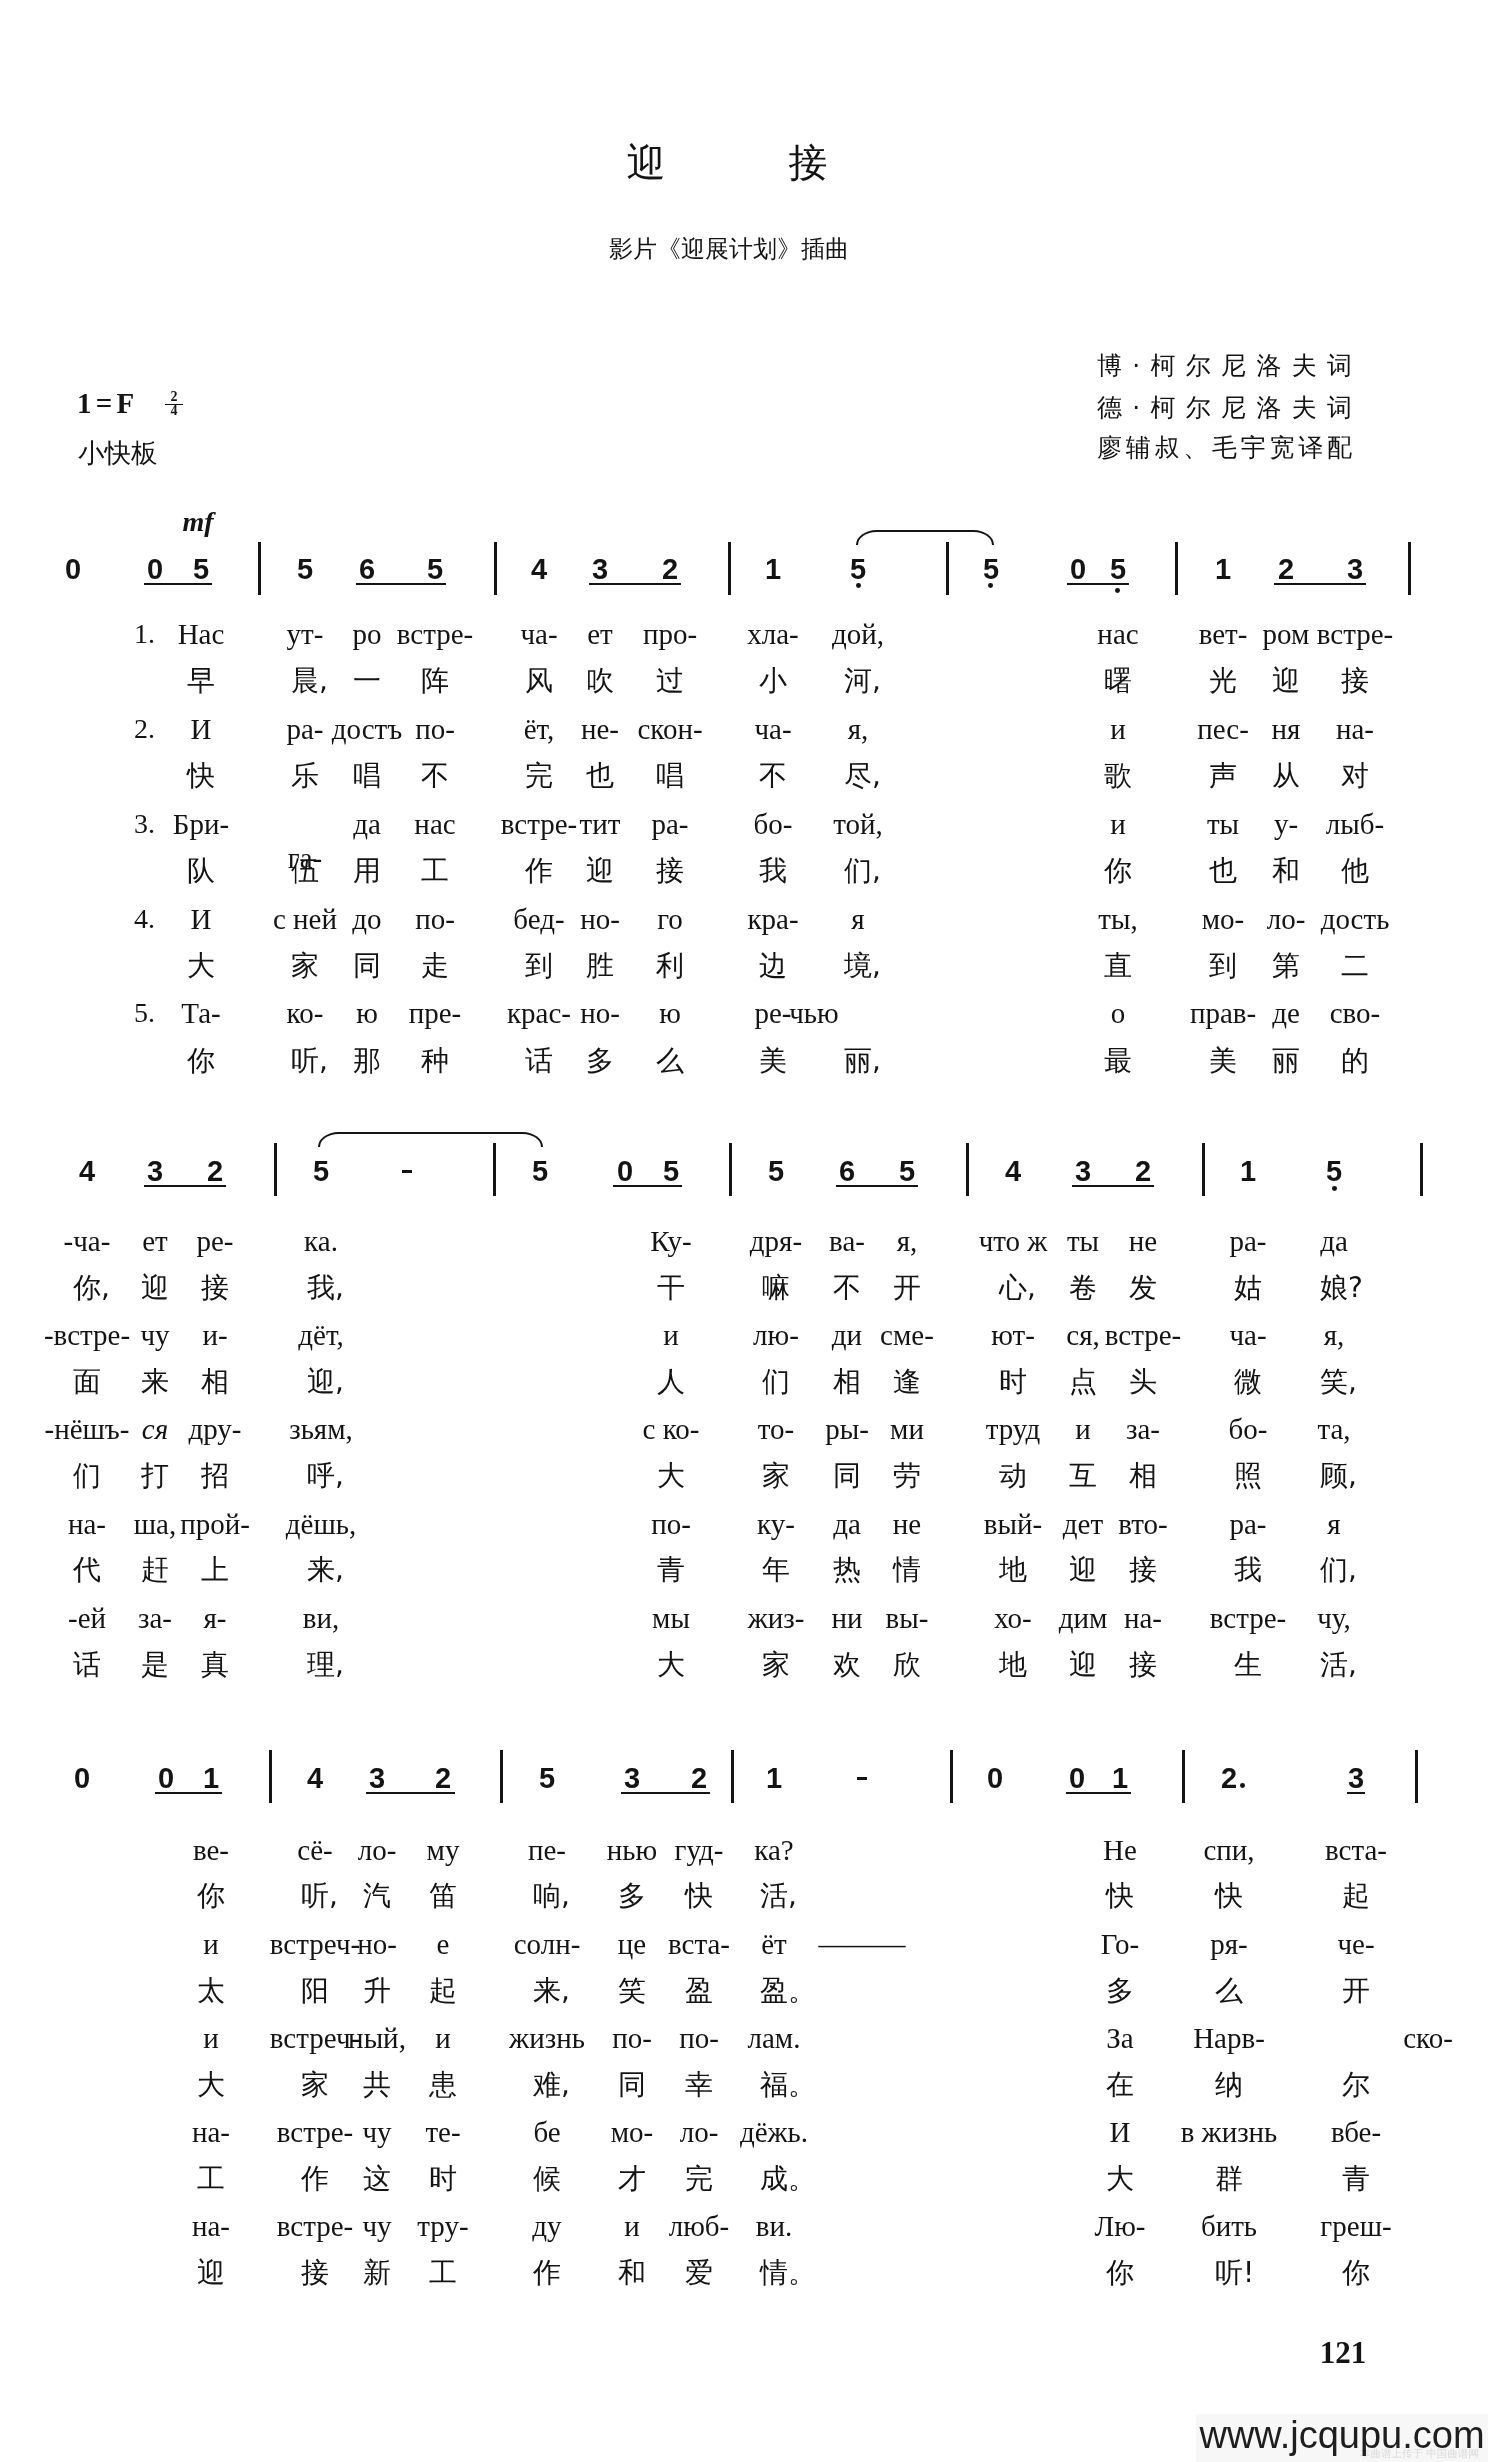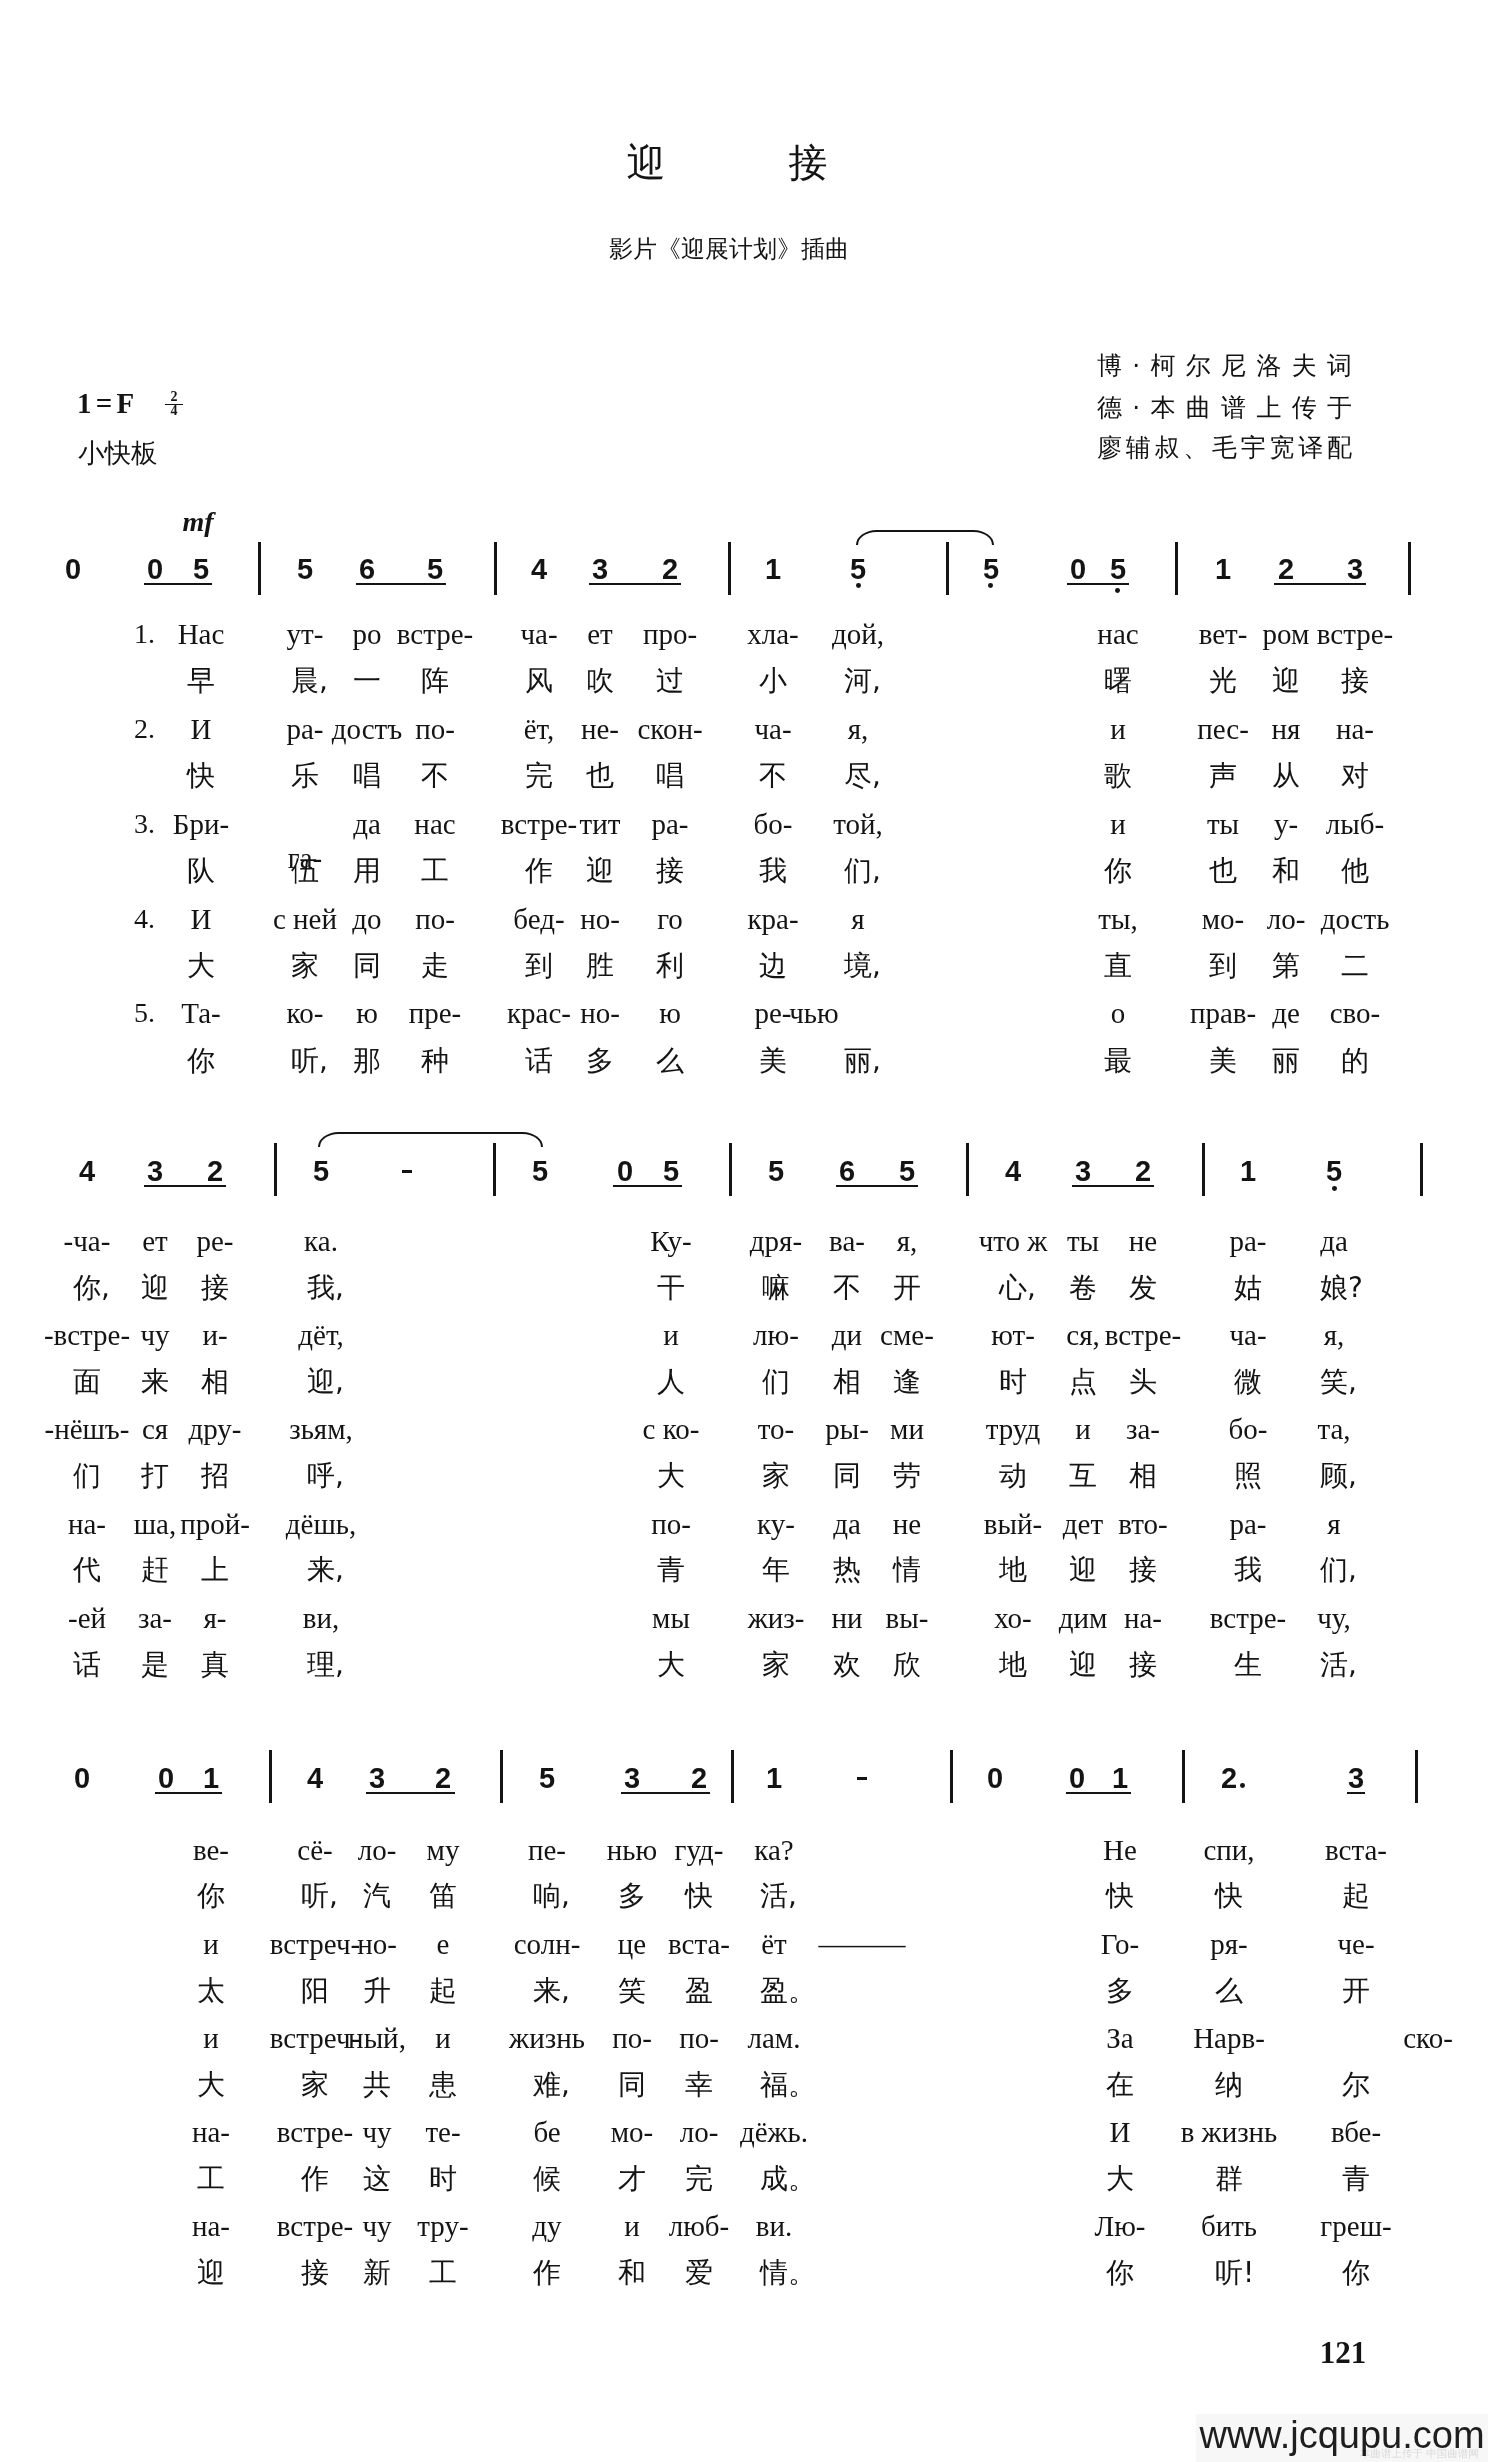--- a/index.html
+++ b/index.html
@@ -86,21 +86,21 @@
 </head>
 <body>
 
 <div id="page">
 
   <span class="zt zt1">迎</span>
   <span class="zt zt2">接</span>
   <div class="subtitle">影片《迎展计划》插曲</div>
 
   <div class="credit cr1">博·柯尔尼洛夫词</div>
-  <div class="credit cr2">德·本曲谱上传于</div>
+  <div class="credit cr2">德·柯尔尼洛夫词</div>
   <div class="credit cr3">廖辅叔、毛宇宽译配</div>
 
   <div class="key">1=F</div>
   <div class="frac">
     <span>2</span>
     <span class="fracbar"></span>
     <span>4</span>
   </div>
   <div class="tempo">小快板</div>
   <div class="dyn">mf</div>
@@ -379,21 +379,21 @@
         <span class="syl zh" style="left: 847px; top: 1382px;">相</span>
         <span class="syl zh" style="left: 907px; top: 1382px;">逢</span>
         <span class="syl zh" style="left: 1013px; top: 1382px;">时</span>
         <span class="syl zh" style="left: 1083px; top: 1382px;">点</span>
         <span class="syl zh" style="left: 1143px; top: 1382px;">头</span>
         <span class="syl zh" style="left: 1248px; top: 1382px;">微</span>
         <span class="syl zh" style="left: 1334px; top: 1382px;">笑,</span>
       </div>
       <div class="lyric-row">
         <span class="syl ru" style="left: 87px; top: 1429px;">-нёшъ-</span>
-        <span class="syl ru" style="left: 155px; top: 1429px;">ся</span>
+        <span class="syl ru" style="left: 155px; top: 1429px; font-style: italic;">ся</span>
         <span class="syl ru" style="left: 215px; top: 1429px;">дру-</span>
         <span class="syl ru" style="left: 321px; top: 1429px;">зьям,</span>
         <span class="syl ru" style="left: 671px; top: 1429px;">с ко-</span>
         <span class="syl ru" style="left: 776px; top: 1429px;">то-</span>
         <span class="syl ru" style="left: 847px; top: 1429px;">ры-</span>
         <span class="syl ru" style="left: 907px; top: 1429px;">ми</span>
         <span class="syl ru" style="left: 1013px; top: 1429px;">труд</span>
         <span class="syl ru" style="left: 1083px; top: 1429px;">и</span>
         <span class="syl ru" style="left: 1143px; top: 1429px;">за-</span>
         <span class="syl ru" style="left: 1248px; top: 1429px;">бо-</span>

